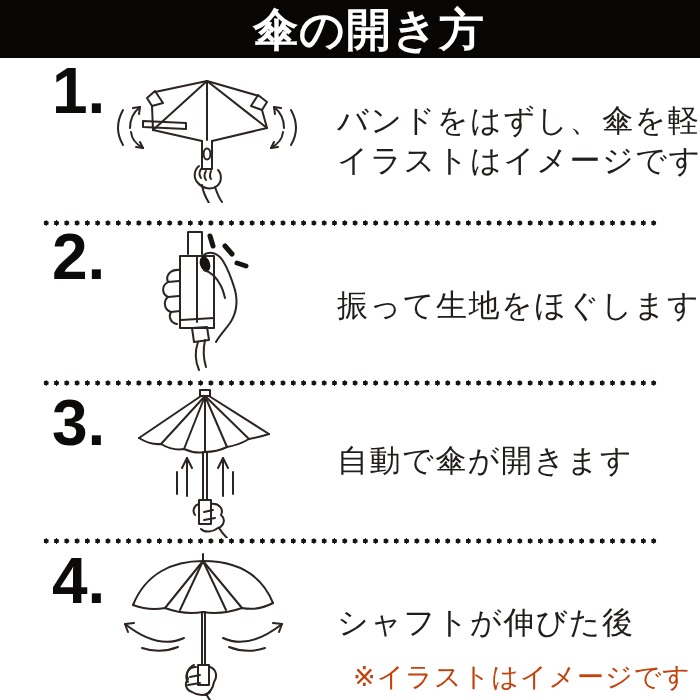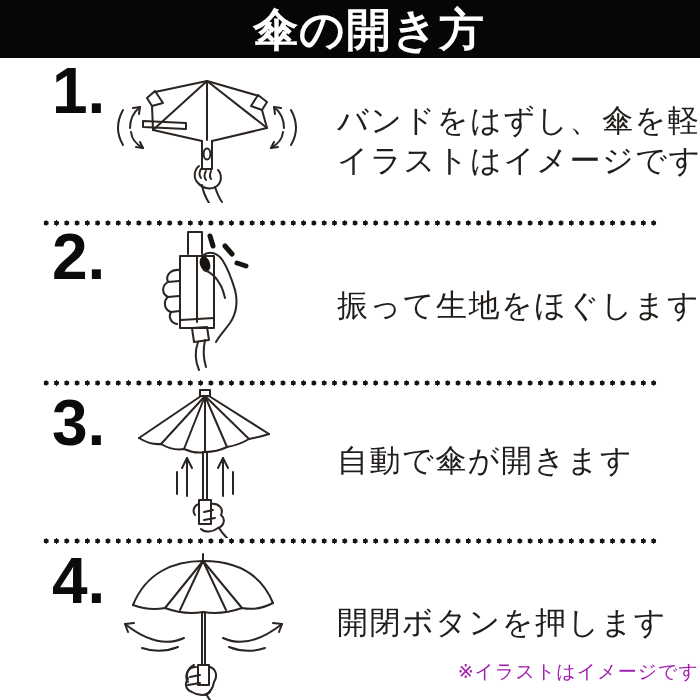--- a/index.html
+++ b/index.html
@@ -22,21 +22,21 @@
   .caption {
     position:absolute; left:337px; font-size:31px; line-height:40px; letter-spacing:1.5px;
     color:#211d1a; white-space:nowrap;
   }
   .divider {
     position:absolute; left:42px; width:616px; height:8px;
     background-image:radial-gradient(circle 2.6px at 4px 4px, #17130f 98%, transparent 100%);
     background-size:10.3px 8px; background-repeat:repeat-x;
   }
   .footnote {
-    position:absolute; top:659px; right:1px; font-size:19px; letter-spacing:1px; color:#a21caf;
+    position:absolute; top:659px; right:9px; font-size:27px; letter-spacing:1px; color:#c2410c;
     white-space:nowrap;
   }
 </style>
 </head>
 <body>
 
 <div class="page">
 
   <header class="header">
     <h1 class="title">傘の開き方</h1>
@@ -209,19 +209,19 @@
           <path d="M78,114 C71,114 67,120 70,126 C66,131 68,137 74,139 C80,143 88,143 92,139"></path>
           <path d="M72,124 L82,122"></path>
           <path d="M70,132 L82,130"></path>
           <path d="M92,114 C98,116 100,123 96,129 C95,135 91,140 87,142"></path>
           <path d="M88,141 C90,144 91,146 92,147"></path>
           <path d="M76,112 C70,115 66,123 70,129"></path>
         </g>
       </svg>
     </div>
     <p class="caption" style="top:58px;">
-      <span>開閉ボタンを押します</span>
+      <span>シャフトが伸びた後</span>
     </p>
   </section>
 
   <p class="footnote">※イラストはイメージです</p>
 
 </div>
 
 </body></html>

